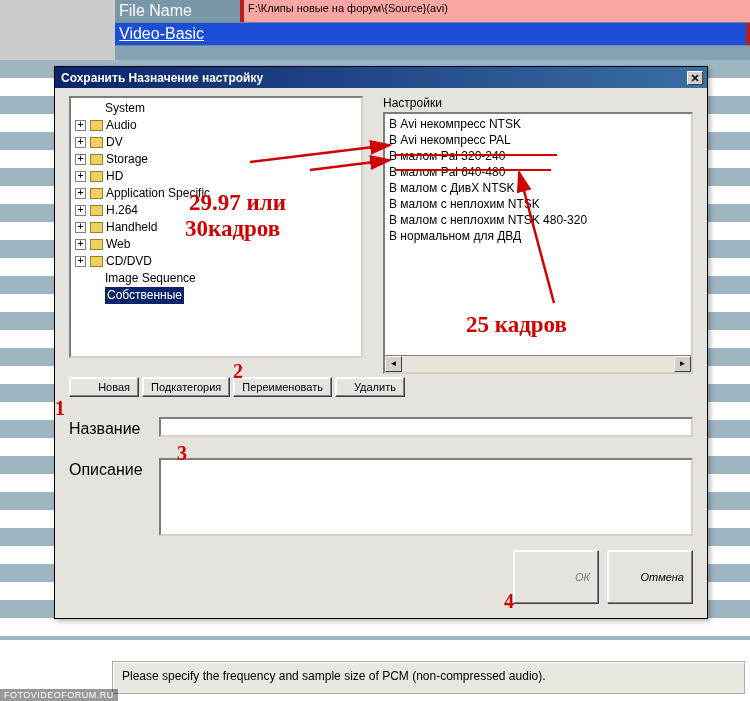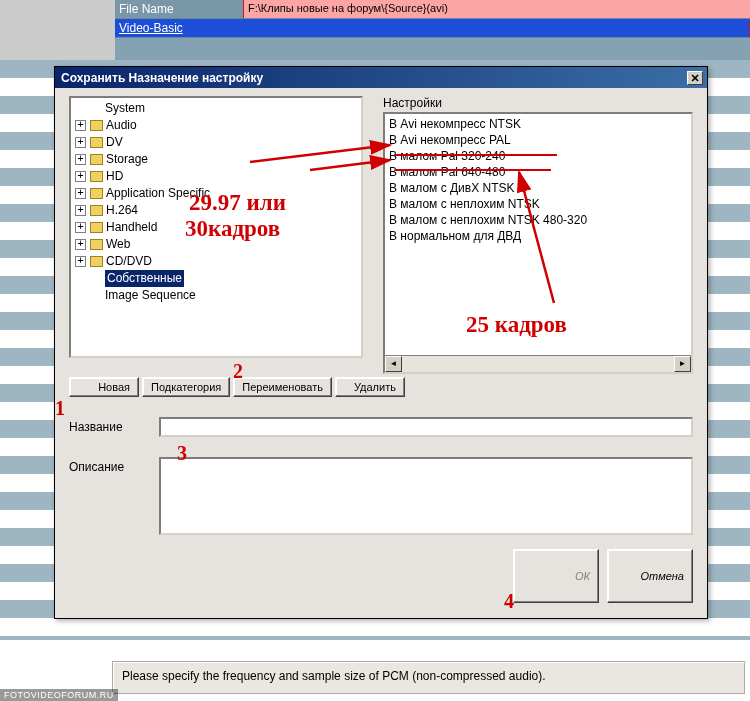--- a/index.html
+++ b/index.html
@@ -19,22 +19,22 @@
     background: #84a2b2;
   }
   .bg-row {
     display: flex;
     border-bottom: 1px solid #6d8a9a;
   }
   .bg-label {
     width: 129px;
     padding: 2px 4px;
     color: #fff;
-    font-size: 12px;
-    border-right: 1px solid #b91c1c;
+    font-size: 16px;
+    border-right: 4px solid #b91c1c;
     background: #7a97a7;
   }
   .bg-value {
     flex: 1;
     padding: 2px 4px;
     color: #000;
     background: #fca5a5;
   }
   .bg-stripes {
     position: absolute;
@@ -187,21 +187,21 @@
     min-width: 70px;
     text-align: right;
   }
   .form-row {
     display: flex;
     align-items: flex-start;
     margin-top: 20px;
   }
   .form-label {
     width: 90px;
-    font-size: 12px;
+    font-size: 16px;
     padding-top: 3px;
   }
   .text-input {
     flex: 1;
     background: #fff;
     border: 2px inset #d4d0c8;
     height: 20px;
     padding: 2px 4px;
     font-size: 11px;
   }
@@ -333,27 +333,27 @@
               <div class="tree-item">
                 <span class="exp">+</span>
                 <span class="folder"></span>
                 <span class="txt">Web</span>
               </div>
               <div class="tree-item">
                 <span class="exp">+</span>
                 <span class="folder"></span>
                 <span class="txt">CD/DVD</span>
               </div>
+              <div class="tree-item leaf">
+                <span class="noexp"></span>
+                <span class="txt">Image Sequence</span>
+              </div>
               <div class="tree-item leaf selected">
                 <span class="noexp"></span>
                 <span class="txt">Собственные</span>
-              </div>
-              <div class="tree-item leaf">
-                <span class="noexp"></span>
-                <span class="txt">Image Sequence</span>
               </div>
             </div>
         </div>
       </div>
       <div class="col">
         <div class="col-label">Настройки</div>
         <div class="listbox">
           <div class="settings-list" id="settings-container">
               <div class="item">В Avi некомпресс NTSK</div>
               <div class="item">В Avi некомпресс PAL</div>

